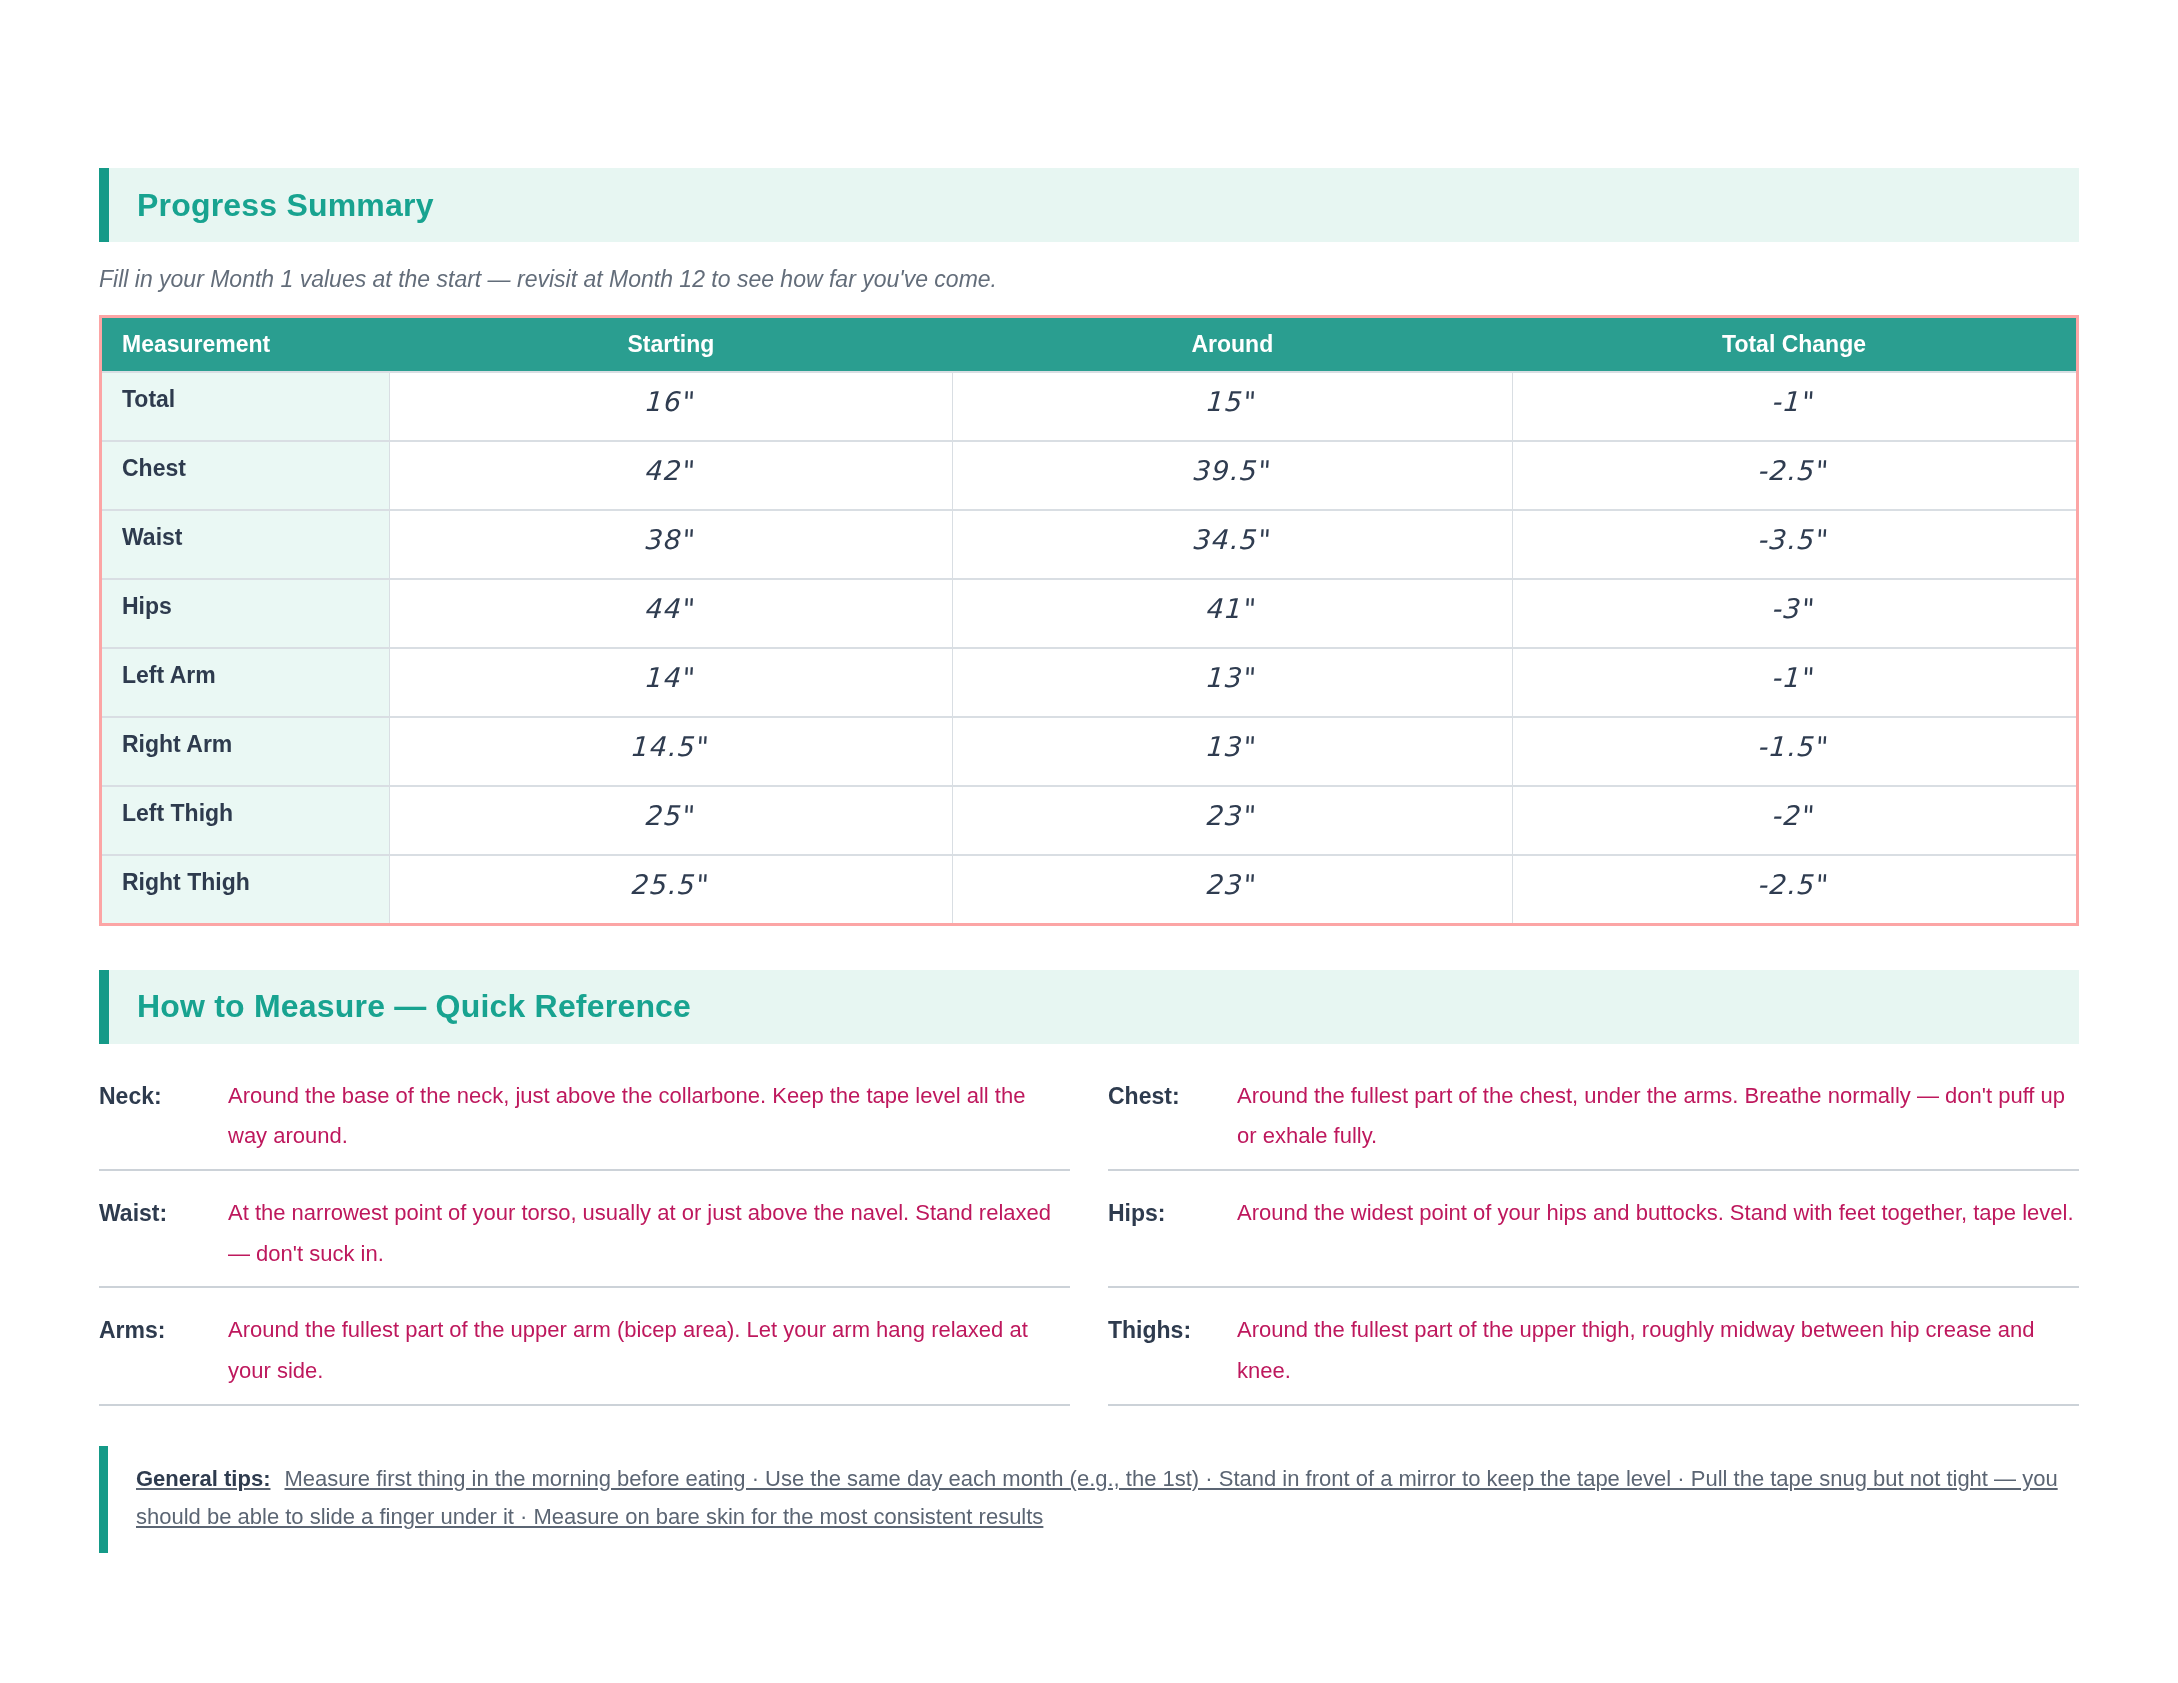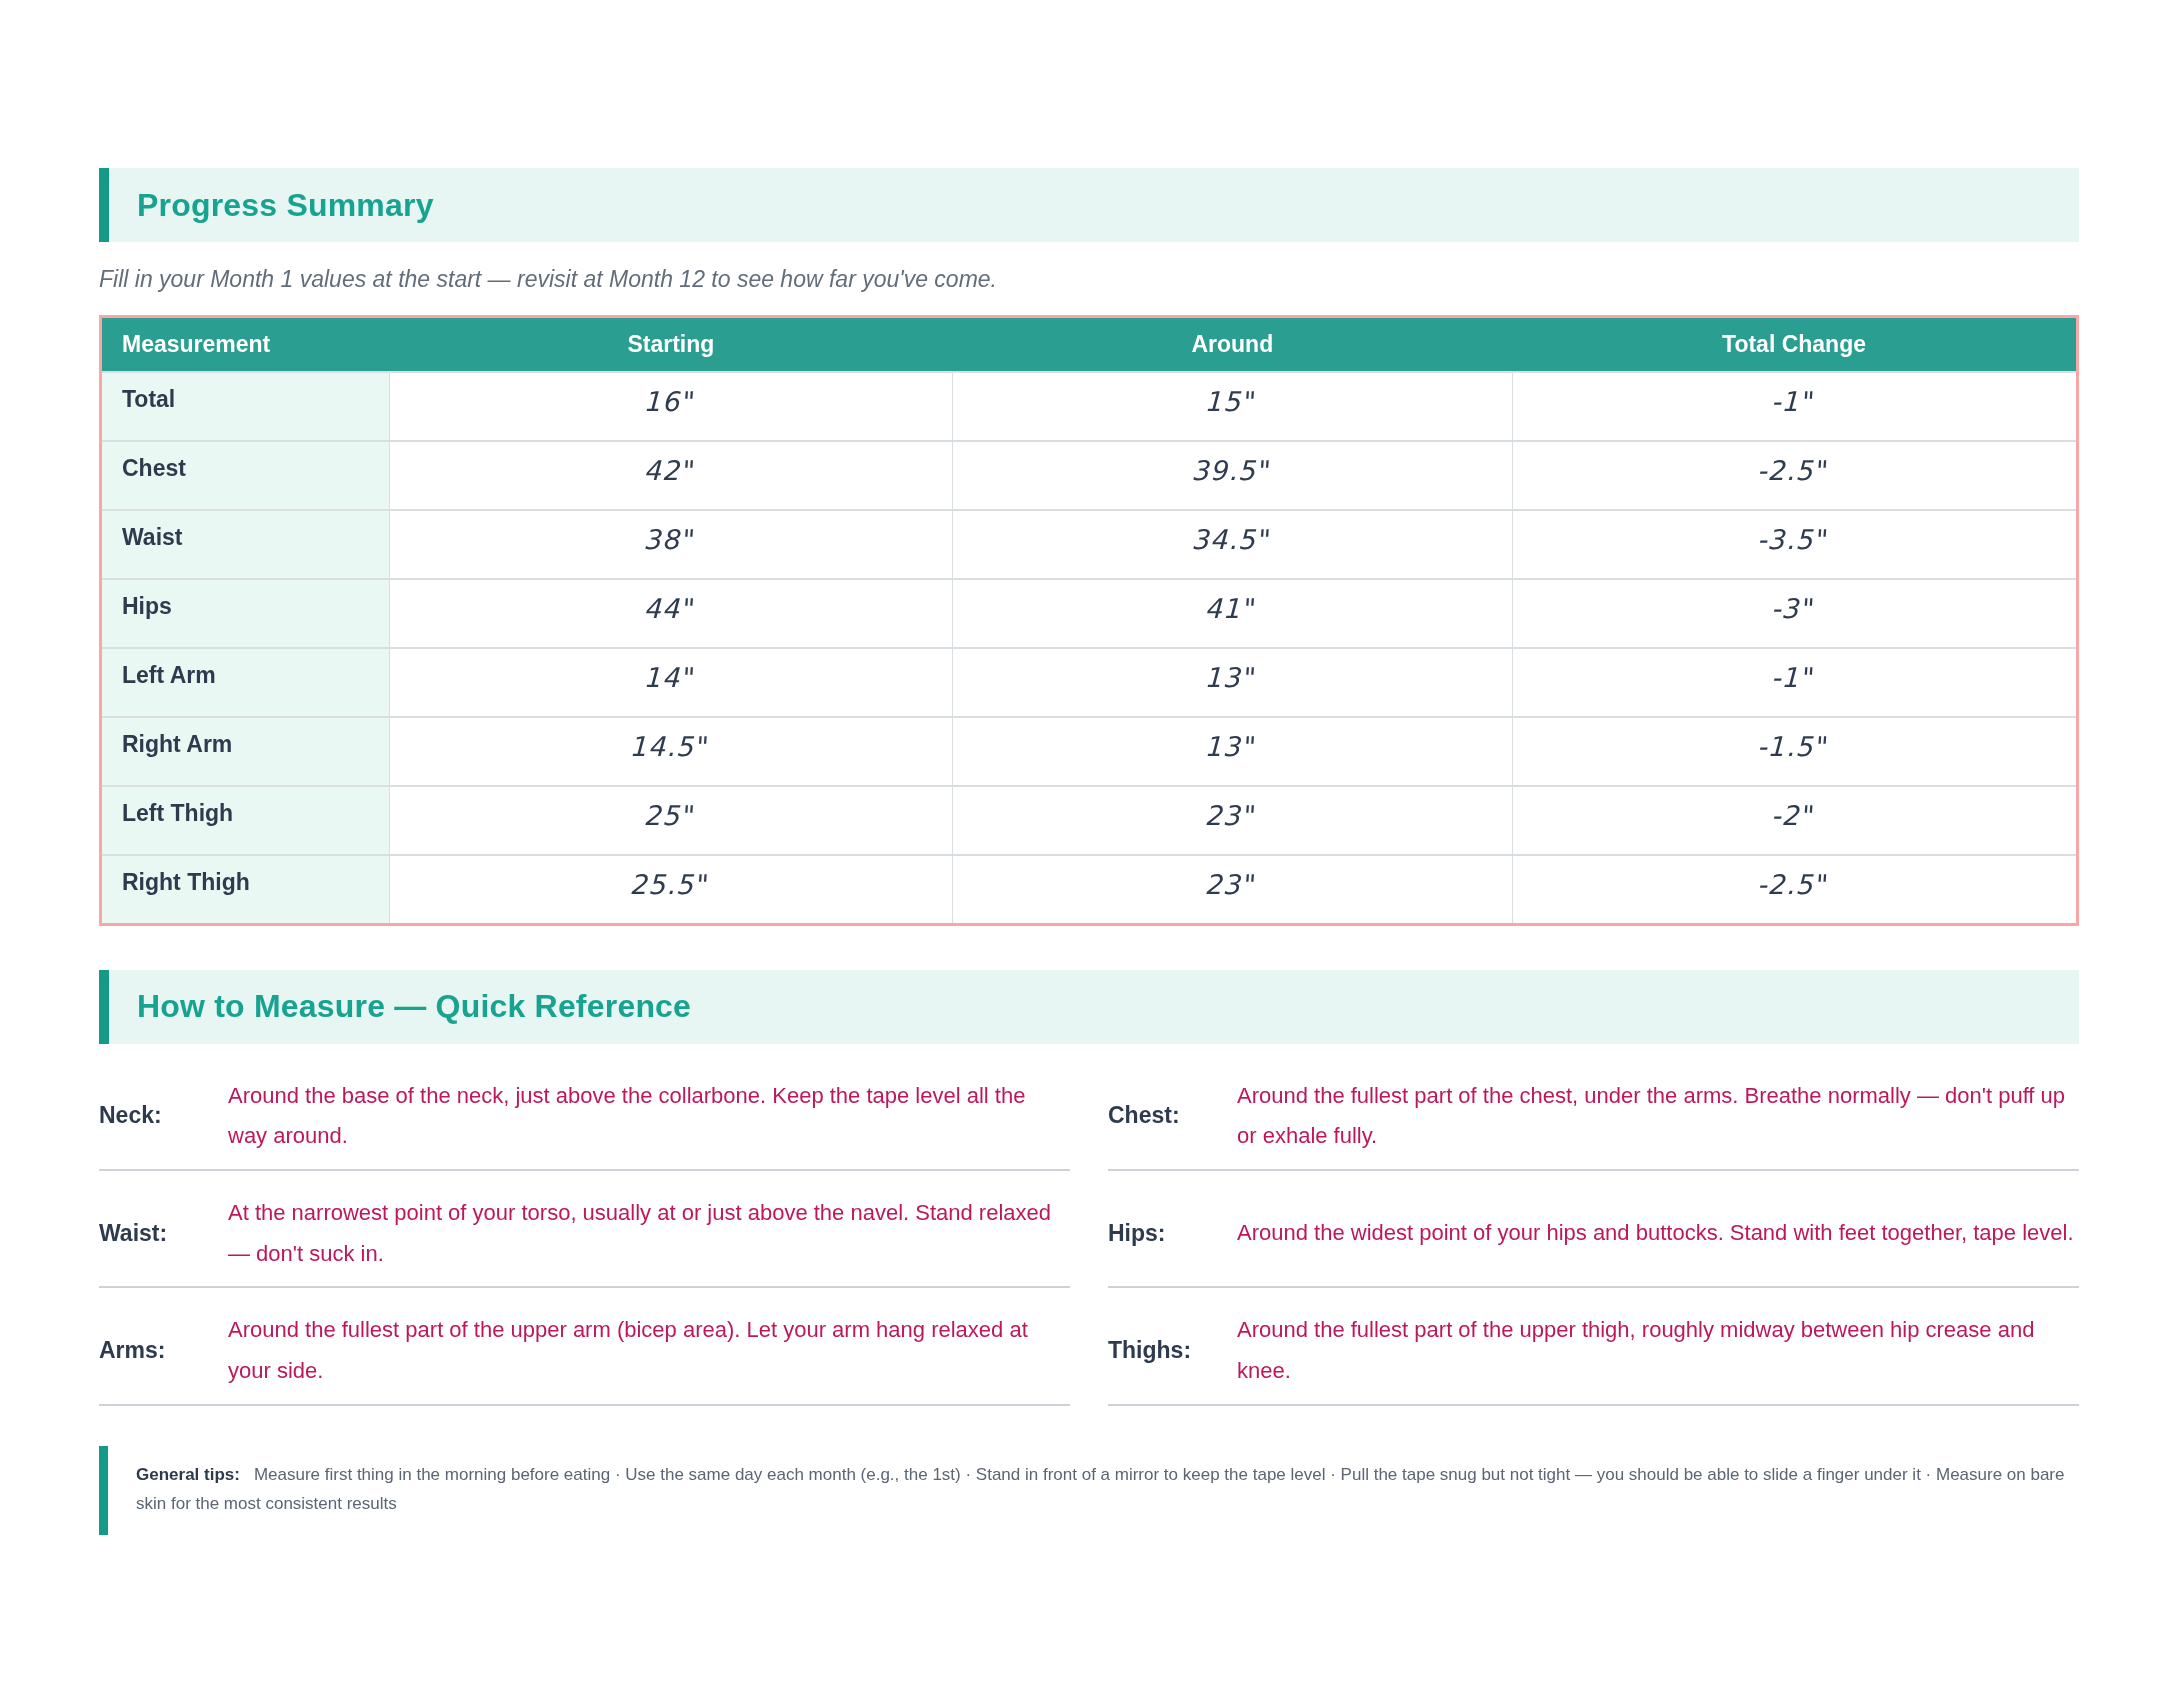--- a/index.html
+++ b/index.html
@@ -84,21 +84,20 @@
     margin-top: 32px;
     display: grid;
     grid-template-columns: 1fr 1fr;
     column-gap: 38px;
   }
   .def-item {
     display: flex;
     padding-bottom: 12px;
     border-bottom: 2px solid #ccd2d8;
     margin-bottom: 22px;
-    align-items: center;
   }
   .def-term {
     width: 129px;
     flex: 0 0 129px;
     font-weight: 700;
     font-size: 23px;
     color: #2e3b4e;
     line-height: 1.8;
   }
   .def-desc {
@@ -106,23 +105,24 @@
     font-size: 22px;
     color: #be185d;
     line-height: 1.85;
   }
 
   
   .tips {
     margin-top: 18px;
     border-left: 9px solid #159a88;
     padding: 14px 10px 16px 28px;
-    font-size: 17px;
+    font-size: 22px;
     line-height: 1.75;
     color: #5b6573;
+    text-decoration: underline;
   }
   .tips .tips-label {
     font-weight: 700;
     color: #2e3b4e;
     margin-right: 14px;
   }
 </style>
 </head>
 <body>
 

